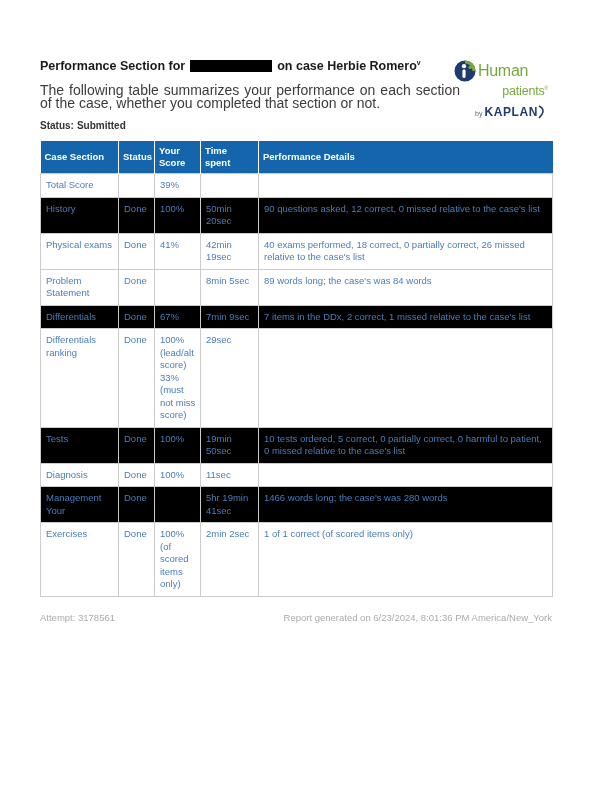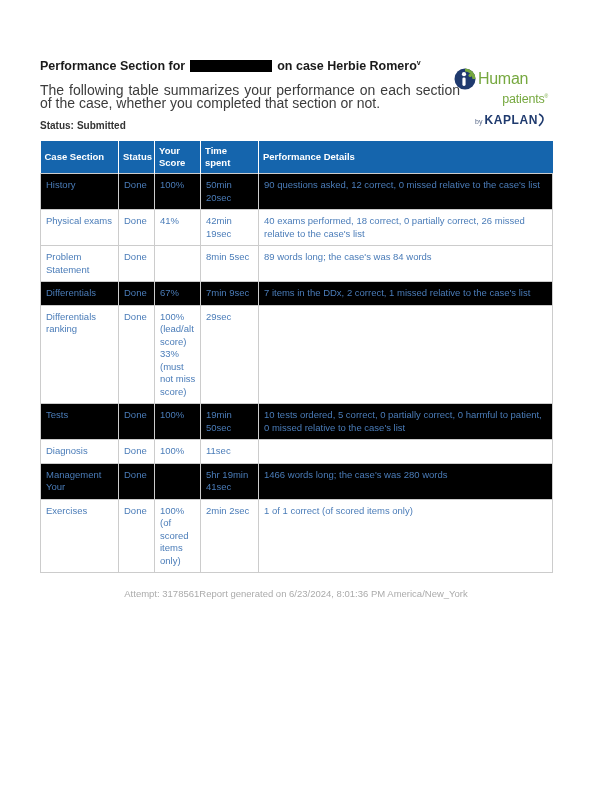--- a/index.html
+++ b/index.html
@@ -6,21 +6,21 @@
   html,body { width:600px; background:#ffffff; font-family:"Liberation Sans", sans-serif; }
   body { height:800px; overflow:hidden; }
   .page { position:relative; width:600px; height:800px; padding:54px 48px 0 40px; }
 
   
   .title { font-size:12.5px; font-weight:bold; color:#1a1a1a; line-height:17px; }
   .title .redacted { display:inline-block; width:82px; height:12px; background:#000; vertical-align:middle; margin:0 5px 2px 5px; }
   .title sup { font-size:7px; vertical-align:super; }
 
   
-  .logo { position:absolute; top:68px; right:50px; width:96px; text-align:left; }
+  .logo { position:absolute; top:60px; right:50px; width:96px; text-align:left; }
   .logo-row1 { display:flex; align-items:center; }
   .logo-human { color:#76A83F; font-size:16px; font-weight:500; letter-spacing:-0.3px; margin-left:2px; }
   .logo-patients { color:#76A83F; font-size:12.5px; text-align:right; line-height:12px; padding-right:2px; letter-spacing:-0.2px; }
   .logo-patients sup { font-size:5px; }
   .logo-kaplan { text-align:right; margin-top:5px; padding-right:2px; color:#1F3A6E; }
   .logo-kaplan .by { font-size:7px; color:#5a6a8a; margin-right:2px; }
   .logo-kaplan .kaplan { font-size:12px; font-weight:bold; letter-spacing:0.6px; position:relative; }
   .logo-kaplan svg { vertical-align:middle; }
 
   
@@ -32,21 +32,21 @@
   table { border-collapse:collapse; table-layout:fixed; width:512px; margin-top:8px; }
   thead th { background:#1565AD; color:#ffffff; font-size:9.5px; font-weight:bold; text-align:left;
              padding:4px 4px; vertical-align:middle; border-right:1px solid #ffffff; line-height:12px; }
   thead th:last-child { border-right:none; }
   tbody td { font-size:9.5px; color:#4A7CB8; vertical-align:top; padding:5px 3px 5px 5px;
              border:1px solid #cccccc; line-height:12.5px; word-wrap:break-word; }
   tbody tr.stripe { background:#000000; }
   tbody tr { background:#ffffff; }
 
   
-  .footer { width:512px; margin-top:15px; display:flex; justify-content:center;
+  .footer { width:512px; margin-top:15px; display:flex; justify-content:space-between;
             font-size:9.5px; color:#ababab; }
 </style>
 </head>
 <body>
 
 <div class="page">
 
   <div class="title">
     <span>Performance Section for</span><span class="redacted"></span><span>on case Herbie Romero</span><sup>v</sup>
   </div>
@@ -89,20 +89,27 @@
     <thead>
       <tr>
           <th>Case Section</th>
           <th>Status</th>
           <th>Your Score</th>
           <th>Time spent</th>
           <th>Performance Details</th>
         </tr>
     </thead>
     <tbody>
+        <tr>
+          <td>Total Score</td>
+          <td></td>
+          <td>39%</td>
+          <td></td>
+          <td></td>
+        </tr>
         <tr class="stripe">
           <td>History</td>
           <td>Done</td>
           <td>100%</td>
           <td>50min 20sec</td>
           <td>90 questions asked, 12 correct, 0 missed relative to the case's list</td>
         </tr>
         <tr>
           <td>Physical exams</td>
           <td>Done</td>

